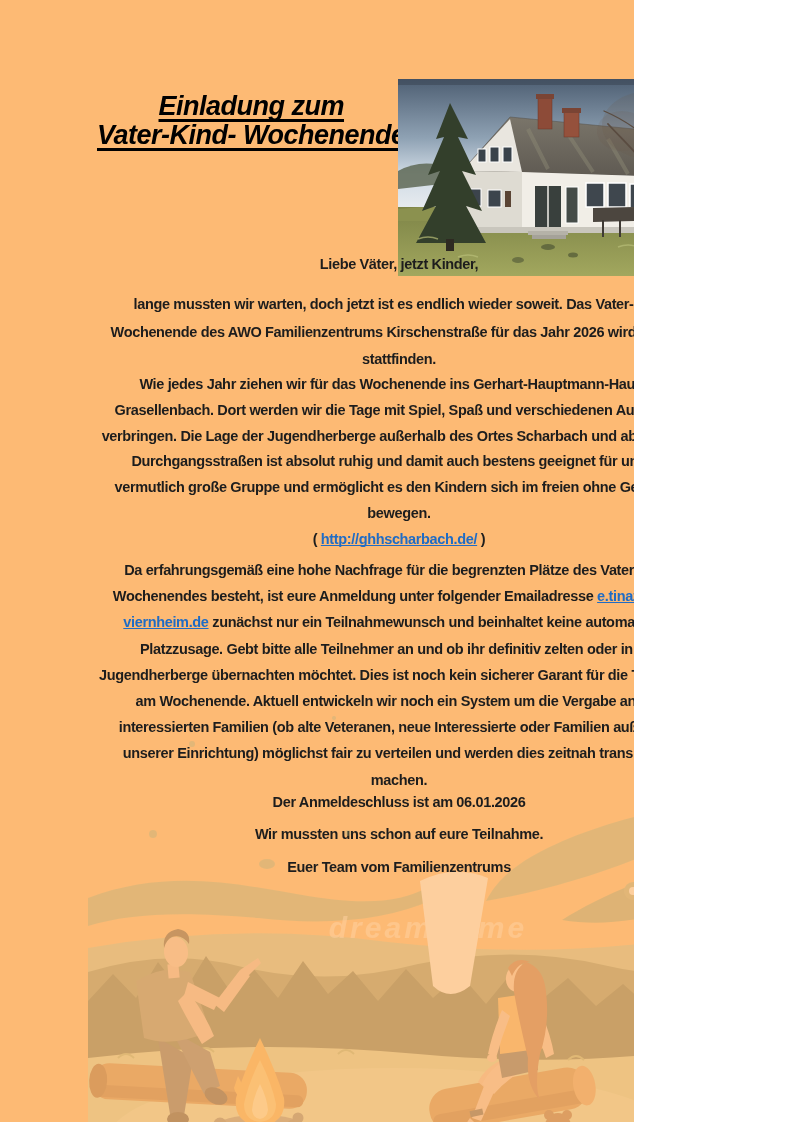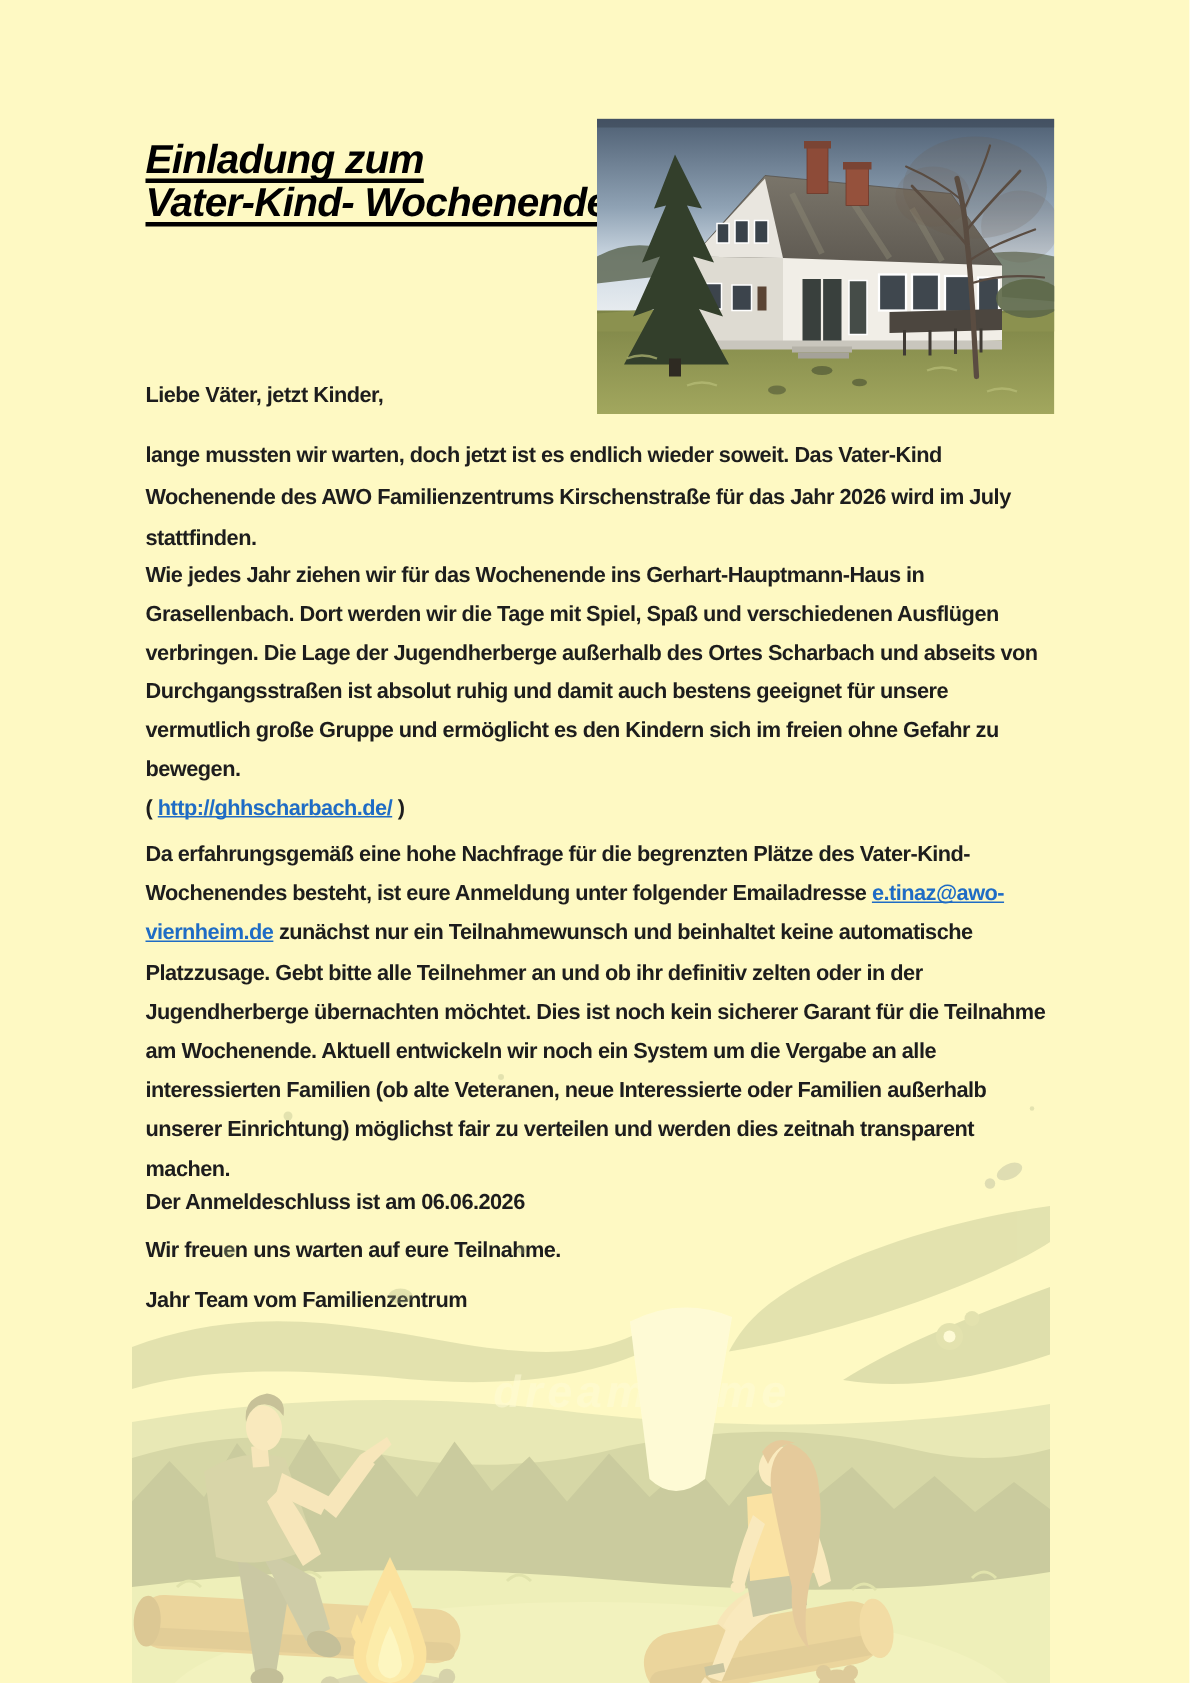--- a/index.html
+++ b/index.html
@@ -1,18 +1,18 @@
 <!DOCTYPE html>
 <html style="--link-color: #1f6cc5;"><head>
 <meta charset="utf-8">
 <style>
   html,body{margin:0;padding:0;background:#fff;}
   .page{
-    position:relative;width:793px;height:1122px;background:#fef9c3;
-    overflow:hidden;font-family:"Liberation Sans",sans-serif;
+    position:relative;width:634px;height:1122px;background:#fdba74;
+    overflow:hidden;font-family:"Liberation Sans",sans-serif;text-align:center;
   }
   
   .title-block{position:absolute;left:97px;top:92px;}
   .title-line{
     font-size:27px;font-weight:bold;font-style:italic;line-height:29px;
     letter-spacing:-0.5px;color:#000;
     text-decoration:underline;text-decoration-thickness:2.5px;
     text-underline-offset:4px;text-decoration-skip-ink:none;
     white-space:nowrap;
   }
@@ -131,23 +131,23 @@
       <path d="M20,160 q10,-4 20,0 M60,178 q10,-4 20,0 M220,168 q10,-4 20,0 M260,182 q10,-4 20,0" stroke="#b8bd77" stroke-width="1.5" fill="none" opacity="0.7"></path>
     </svg>
   </div>
 
   <div>
     <p class="para" style="top:250px;line-height:28px;">Liebe Väter, jetzt Kinder,</p>
 
   <p class="para" style="top: 291px; line-height: 27.5px;">lange mussten wir warten, doch jetzt ist es endlich wieder soweit. Das Vater-Kind Wochenende des AWO Familienzentrums Kirschenstraße für das Jahr 2026 wird im July stattfinden.</p>
       <p class="para" style="top: 372px; line-height: 25.8px;">Wie jedes Jahr ziehen wir für das Wochenende ins Gerhart-Hauptmann-Haus in Grasellenbach. Dort werden wir die Tage mit Spiel, Spaß und verschiedenen Ausflügen verbringen. Die Lage der Jugendherberge außerhalb des Ortes Scharbach und abseits von Durchgangsstraßen ist absolut ruhig und damit auch bestens geeignet für unsere vermutlich große Gruppe und ermöglicht es den Kindern sich im freien ohne Gefahr zu bewegen.<br>( <a href="#" class="doc-link">http://ghhscharbach.de/</a> )</p>
       <p class="para" style="top: 557px; line-height: 26.2px;">Da erfahrungsgemäß eine hohe Nachfrage für die begrenzten Plätze des Vater-Kind-Wochenendes besteht, ist eure Anmeldung unter folgender Emailadresse <a href="#" class="doc-link">e.tinaz@awo-viernheim.de</a> zunächst nur ein Teilnahmewunsch und beinhaltet keine automatische Platzzusage. Gebt bitte alle Teilnehmer an und ob ihr definitiv zelten oder in der Jugendherberge übernachten möchtet. Dies ist noch kein sicherer Garant für die Teilnahme am Wochenende. Aktuell entwickeln wir noch ein System um die Vergabe an alle interessierten Familien (ob alte Veteranen, neue Interessierte oder Familien außerhalb unserer Einrichtung) möglichst fair zu verteilen und werden dies zeitnah transparent machen.</p>
-      <p class="para" style="top: 788px; line-height: 28px;">Der Anmeldeschluss ist am 06.06.2026</p>
-      <p class="para" style="top: 820px; line-height: 28px;">Wir freuen uns warten auf eure Teilnahme.</p>
-      <p class="para" style="top: 853px; line-height: 28px;">Jahr Team vom Familienzentrum</p>
+      <p class="para" style="top: 788px; line-height: 28px;">Der Anmeldeschluss ist am 06.01.2026</p>
+      <p class="para" style="top: 820px; line-height: 28px;">Wir mussten uns schon auf eure Teilnahme.</p>
+      <p class="para" style="top: 853px; line-height: 28px;">Euer Team vom Familienzentrums</p>
     </div>
 
   <div class="illustration">
     <svg width="612" height="452" viewBox="0 0 612 452">
       <g opacity="0.3">
 
         <g fill="#a7b081">
           <circle cx="104" cy="58" r="3"></circle>
           <circle cx="246" cy="32" r="2"></circle>
           <circle cx="600" cy="53" r="1.5"></circle>

